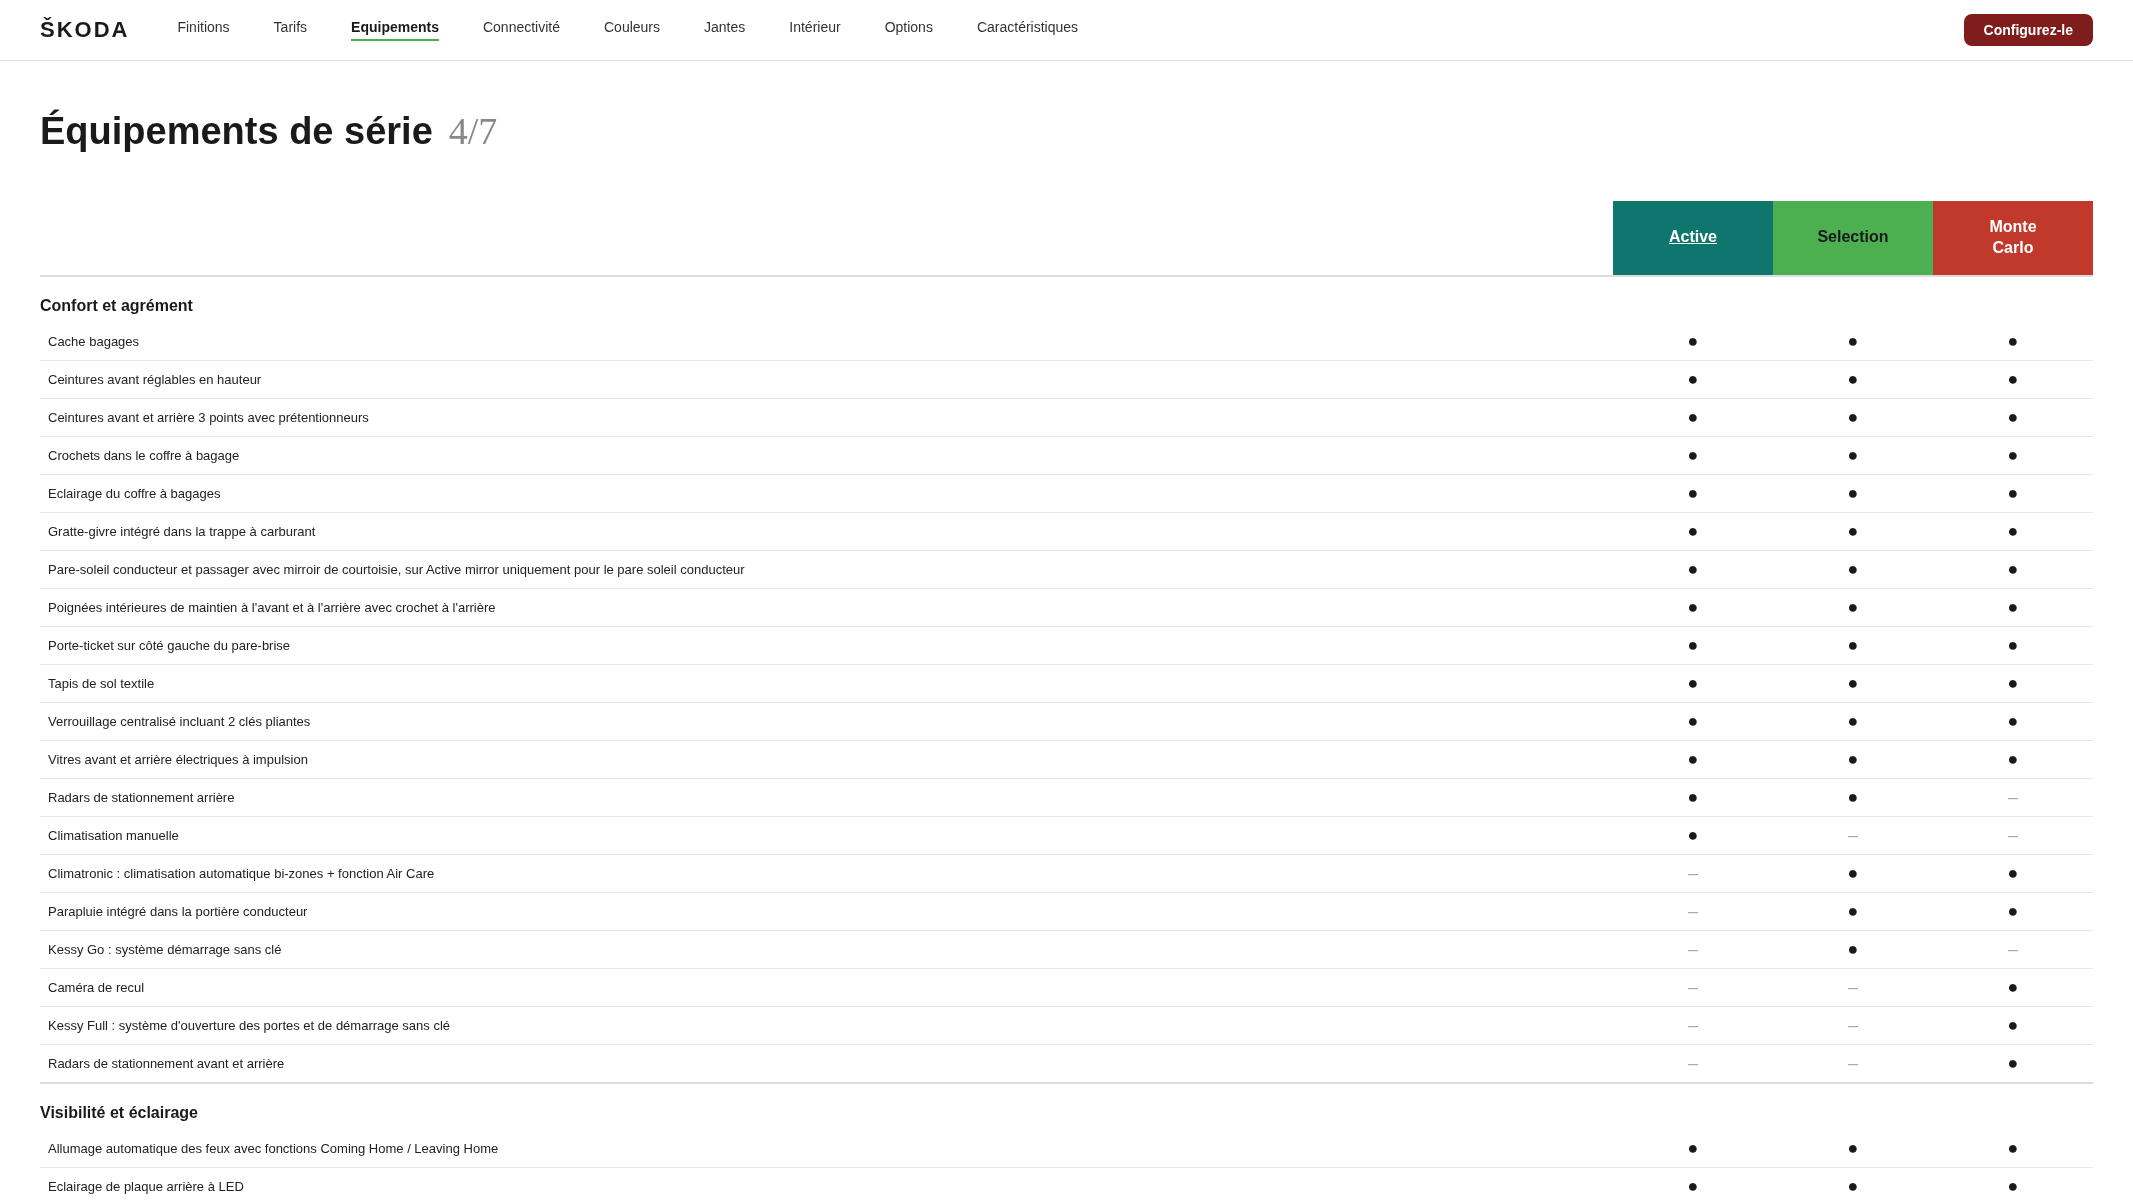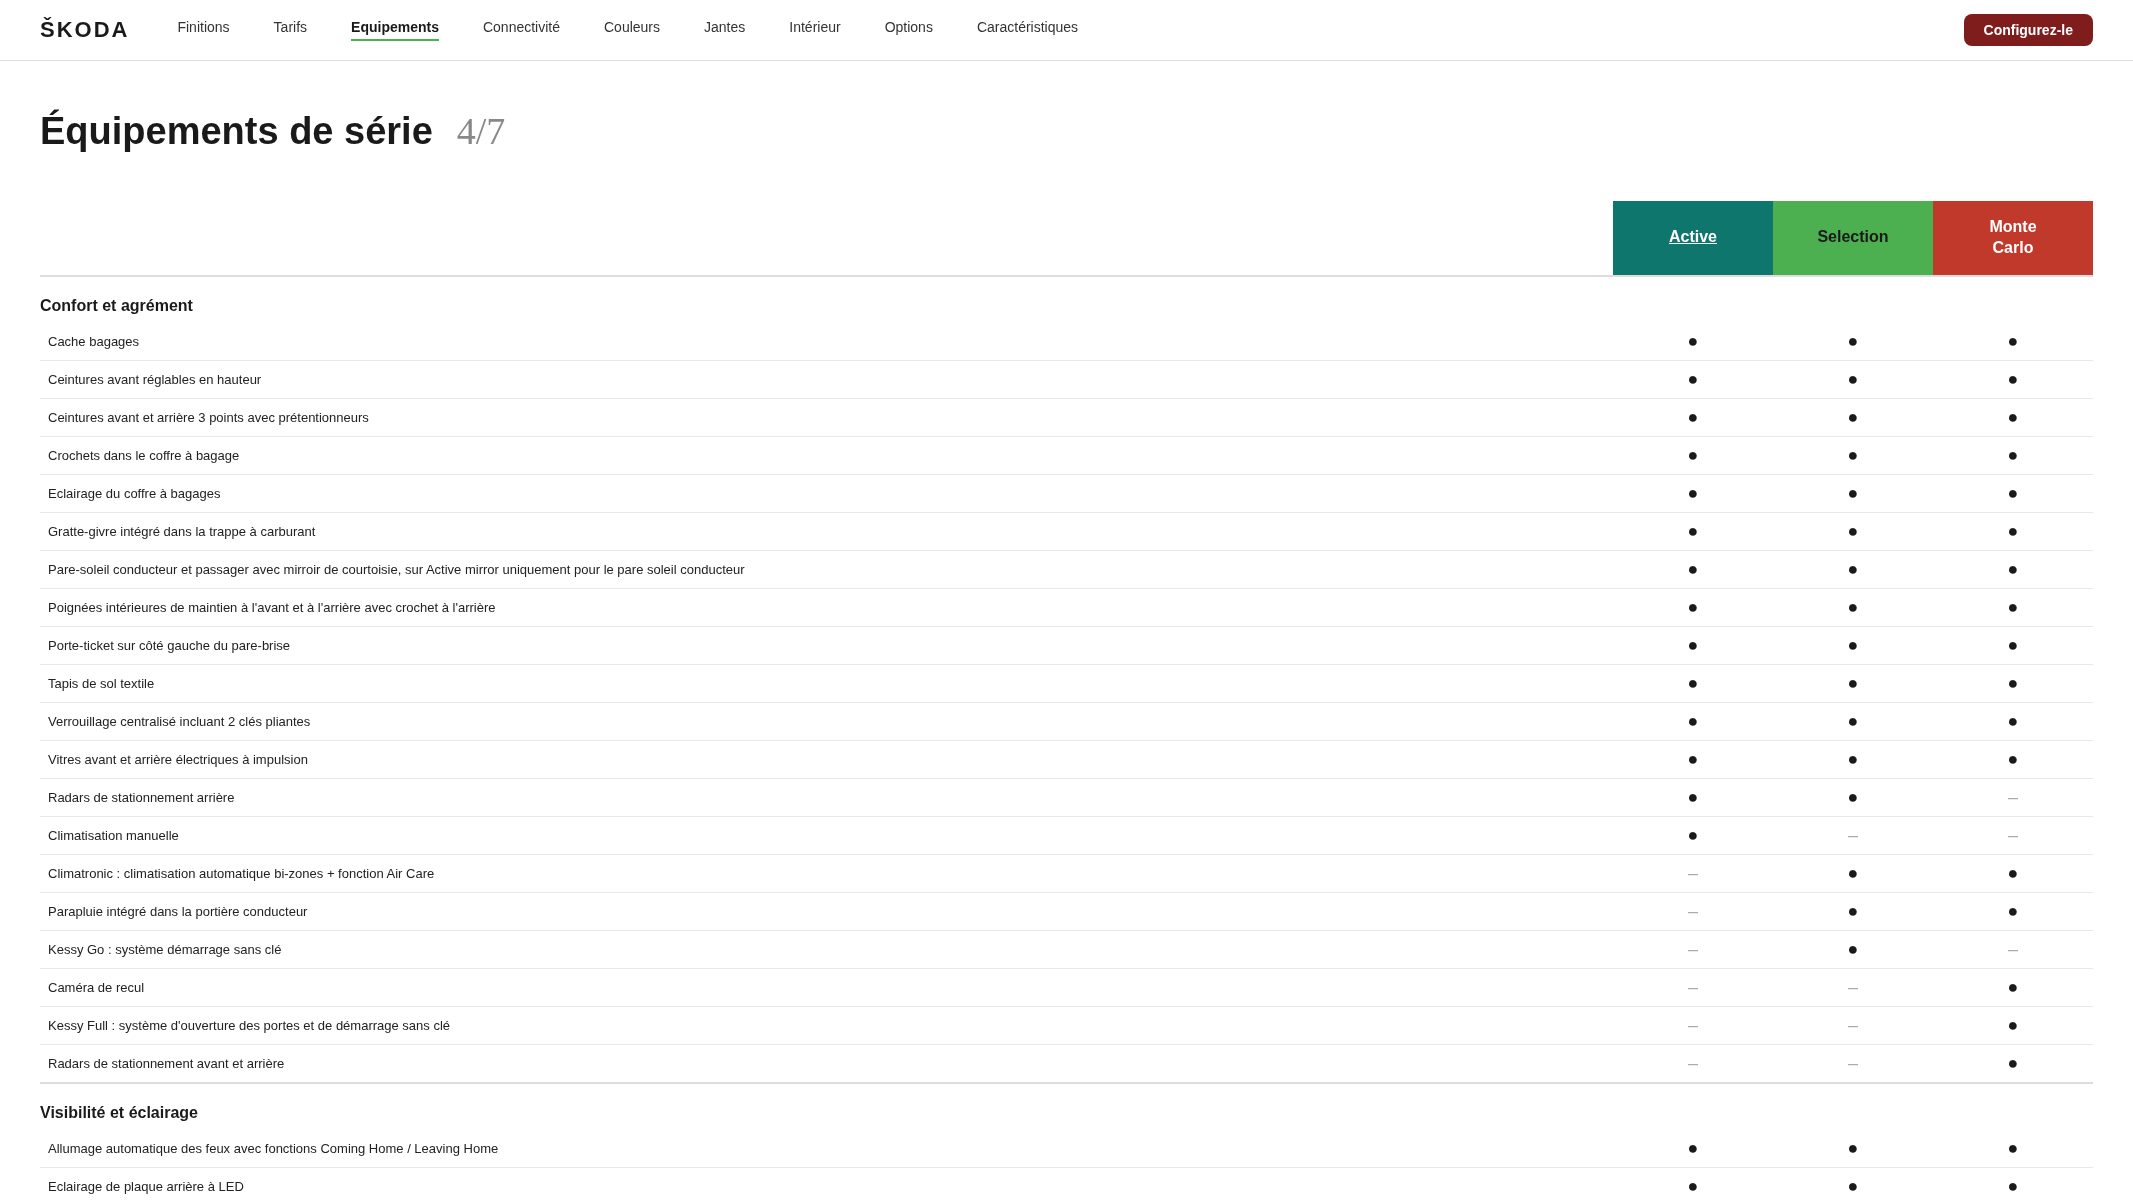--- a/index.html
+++ b/index.html
@@ -21,21 +21,21 @@
     .configurez-btn {
       background: #7f1d1d; color: #fff; border: none; border-radius: 8px;
       padding: 8px 20px; font-size: 14px; font-weight: 600; cursor: pointer;
     }
 
     
     .content { padding: 48px 40px 40px; }
 
     .page-title {
       font-size: 38px; font-weight: 900; color: #1a1a1a; margin-bottom: 48px;
-      display: flex; align-items: baseline; gap: 24px;
+      display: flex; align-items: baseline; gap: 16px;
     }
     .page-title-counter { font-size: 38px; font-weight: 400; color: #888; font-family: Liberation Serif, serif; }
 
     
     .table-wrapper { width: 100%; }
     .col-headers {
       display: flex; justify-content: flex-end; margin-bottom: 0;
       padding-right: 0;
     }
     .col-header-spacer { flex: 1; }

